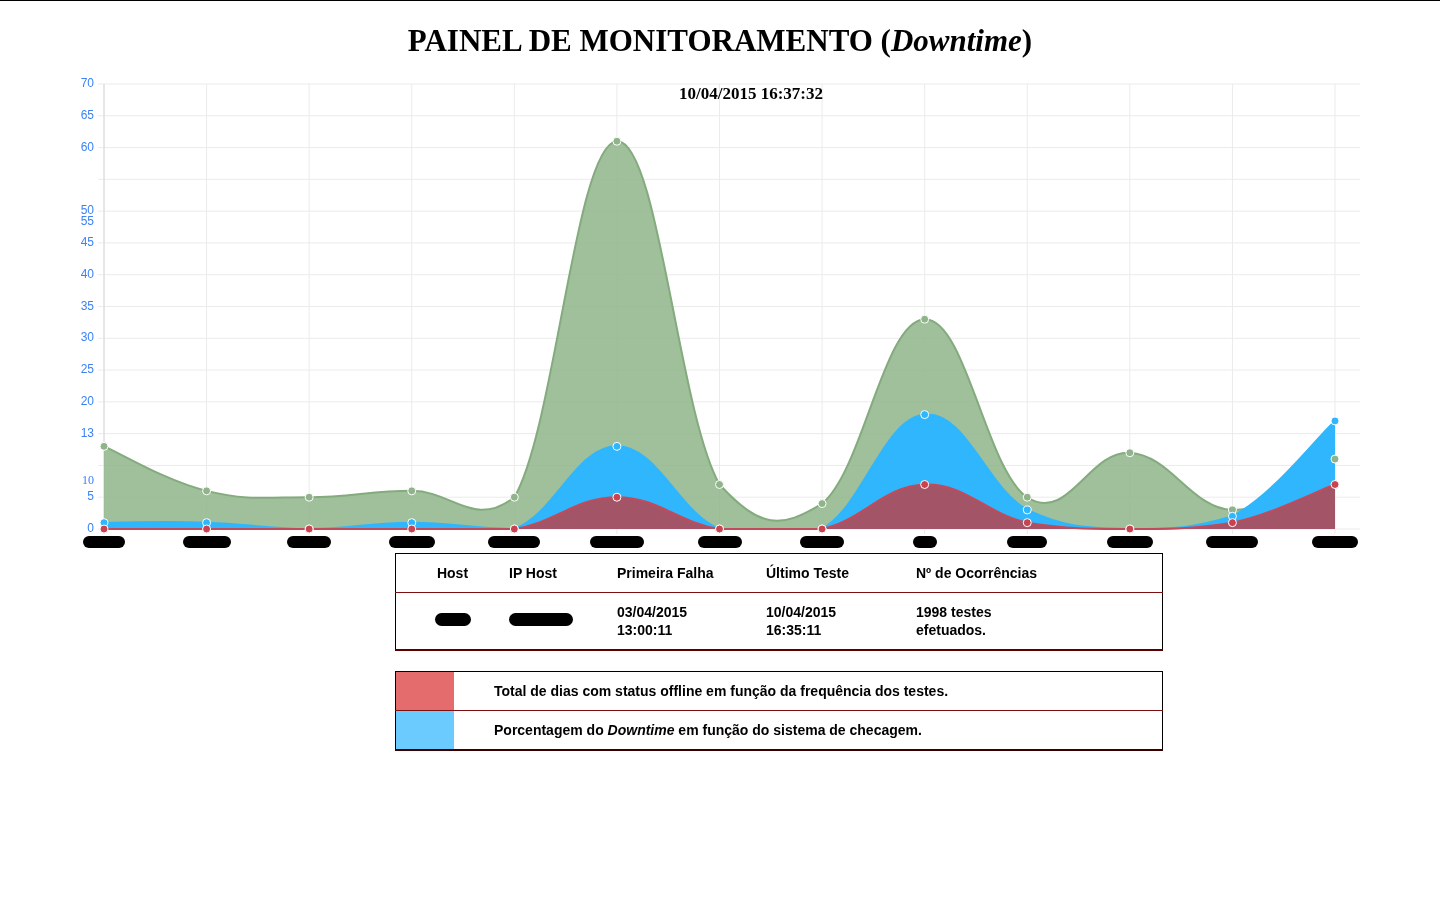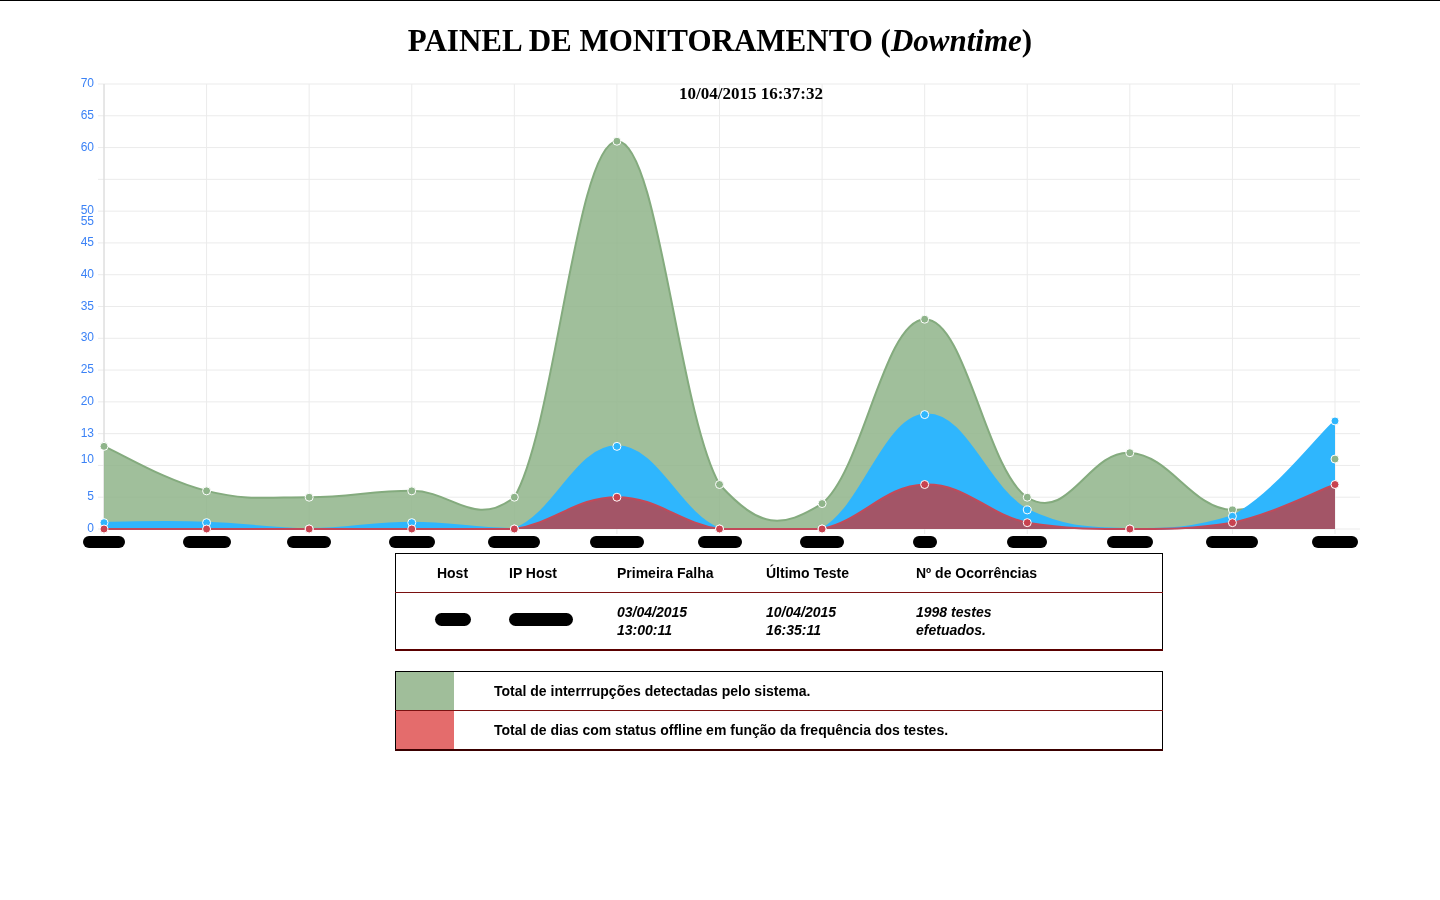--- a/index.html
+++ b/index.html
@@ -8,21 +8,21 @@
   .title i { font-style: italic; }
   .chart-wrap { position: absolute; left: 0; top: 0; width: 1440px; height: 560px; }
   .subtitle { position: absolute; left: 16px; width: 1440px; text-align: center; font-family: "Liberation Serif", serif; font-weight: bold; font-size: 17px; color: #000; padding-left: 15px; }
   .sub1 { top: 83px; }
   .sub2 { top: 106px; }
   .ytick { position: absolute; left: 62px; width: 32px; text-align: right; font-family: "Liberation Sans", sans-serif; font-size: 12px; color: #3b82f6; }
   .xlabel { position: absolute; top: 535px; height: 12px; border-radius: 8px; background: #000; }
   table.info { position: absolute; left: 395px; width: 768px; border-collapse: collapse; font-family: "Liberation Sans", sans-serif; font-size: 14px; font-weight: bold; color: #000; }
   .info-table { top: 552px; border: 1px solid #000; border-bottom: 2px solid #5a0000; }
   .info-table th { font-weight: bold; height: 38px; border-bottom: 1px solid #7a1010; text-align: left; padding: 0; }
-  .info-table td { height: 56px; vertical-align: middle; padding: 0; line-height: 18px; font-style: italic; }
+  .info-table td { height: 56px; vertical-align: middle; padding: 0; line-height: 18px; }
   .redact { display: inline-block; background: #000; border-radius: 7px; height: 13px; }
   .legend-table { top: 670px; border: 1px solid #000; border-bottom: 2px solid #3a0000; }
   .legend-table td { height: 38px; border-top: 1px solid #7a1010; padding: 0; vertical-align: middle; }
   .legend-table tr:first-child td { border-top: none; }
   .swatch { width: 58px; }
   .legend-text { padding-left: 40px !important; }
 </style>
 </head>
 <body>
 
@@ -101,21 +101,21 @@
       <circle cx="822.0833333333334" cy="528" r="4" fill="#c8424f" stroke="#fff" stroke-width="1"></circle>
       <circle cx="924.6666666666666" cy="483.5" r="4" fill="#c8424f" stroke="#fff" stroke-width="1"></circle>
       <circle cx="1027.25" cy="521.6428571428571" r="4" fill="#c8424f" stroke="#fff" stroke-width="1"></circle>
       <circle cx="1129.8333333333333" cy="528" r="4" fill="#c8424f" stroke="#fff" stroke-width="1"></circle>
       <circle cx="1232.4166666666667" cy="521.6428571428571" r="4" fill="#c8424f" stroke="#fff" stroke-width="1"></circle>
       <circle cx="1335" cy="483.5" r="4" fill="#c8424f" stroke="#fff" stroke-width="1"></circle>
     </svg>
   <div id="yticks">
       <div class="ytick" style="top: 520px;">0</div>
       <div class="ytick" style="top: 488.214px;">5</div>
-      <div class="ytick" style="top: 451px;">10</div>
+      <div class="ytick" style="top: 472px; font-family: Liberation Serif, serif;">10</div>
       <div class="ytick" style="top: 424.643px;">13</div>
       <div class="ytick" style="top: 392.857px;">20</div>
       <div class="ytick" style="top: 361.071px;">25</div>
       <div class="ytick" style="top: 329.286px;">30</div>
       <div class="ytick" style="top: 297.5px;">35</div>
       <div class="ytick" style="top: 265.714px;">40</div>
       <div class="ytick" style="top: 233.929px;">45</div>
       <div class="ytick" style="top: 202.143px;">50</div>
       <div class="ytick" style="top: 180px; margin-top: 33px;">55</div>
       <div class="ytick" style="top: 138.571px;">60</div>
@@ -157,21 +157,21 @@
       <td><span>03/04/2015</span><br><span>13:00:11</span></td>
       <td><span>10/04/2015</span><br><span>16:35:11</span></td>
       <td><span>1998 testes</span><br><span>efetuados.</span></td>
     </tr>
   </tbody>
 </table>
 
 <table class="info legend-table">
   <tbody>
   <tr>
-    <td class="swatch" style="background: rgb(160, 190, 154);"></td>
-    <td class="legend-text">Total de interrrupções detectadas pelo sistema.</td>
+    <td class="swatch" style="background: rgb(228, 108, 108);"></td>
+    <td class="legend-text">Total de dias com status offline em função da frequência dos testes.</td>
   </tr>
   <tr>
-    <td class="swatch" style="background: rgb(228, 108, 108);"></td>
-    <td class="legend-text">Total de dias com status offline em função da frequência dos testes.</td>
+    <td class="swatch" style="background: rgb(108, 203, 254);"></td>
+    <td class="legend-text"><span>Porcentagem do </span><i>Downtime</i><span> em função do sistema de checagem.</span></td>
   </tr>
 </tbody>
   </table>
 
 </body></html>

